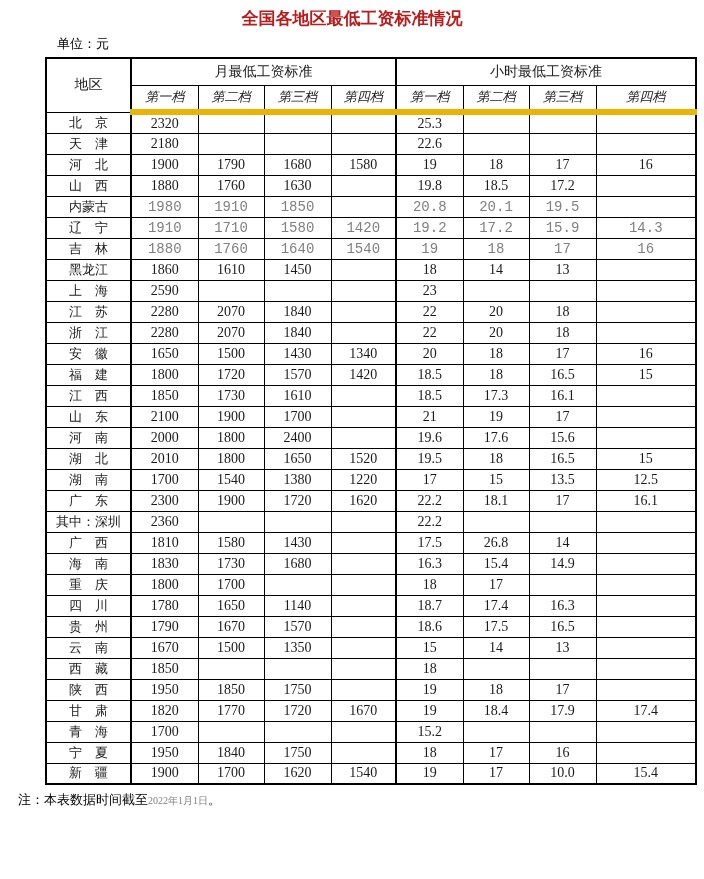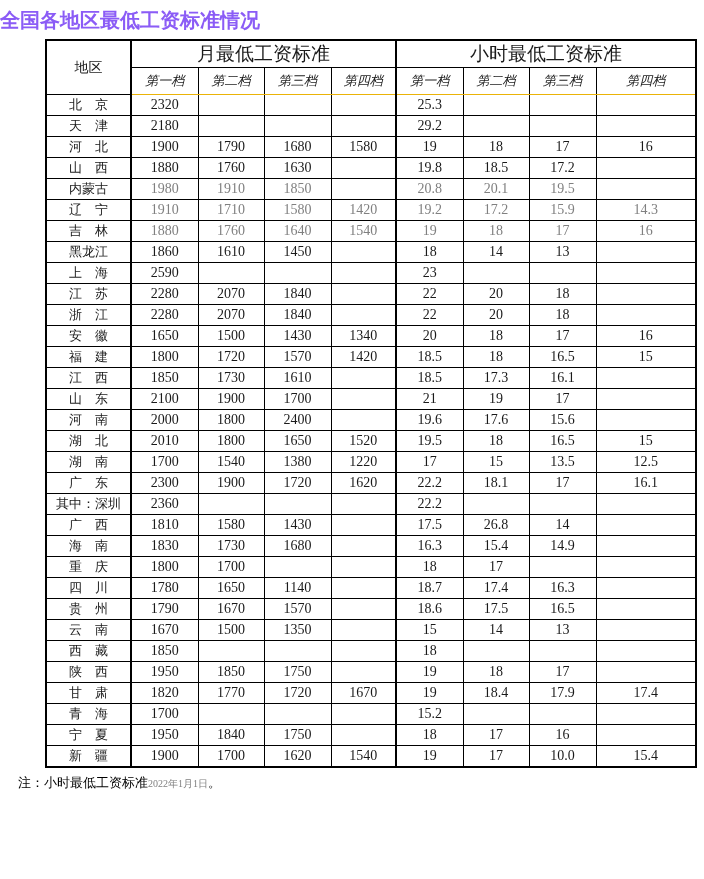--- a/index.html
+++ b/index.html
@@ -7,25 +7,25 @@
   body {
     width: 704px; height: 879px;
     font-family: "Liberation Serif", "DejaVu Serif", serif;
     color: #1a1a1a;
     overflow: hidden;
   }
   .page { position: relative; width: 704px; height: 879px; }
 
   .doc-title {
     margin: 7px 0 5px 0;
-    text-align: left;
+    text-align: center;
     font-family: "Liberation Sans", "DejaVu Sans", sans-serif;
     font-weight: bold;
-    font-size: 20px;
-    color: #8b5cf6;
+    font-size: 17px;
+    color: #b91c1c;
   }
   .unit-label {
     margin: 0 0 4px 57px;
     font-size: 13px;
     color: #000;
   }
 
   table.wage-table {
     border-collapse: collapse;
     table-layout: fixed;
@@ -38,48 +38,49 @@
     text-align: center;
     vertical-align: middle;
     padding: 0 2px;
     font-weight: normal;
     font-size: 14px;
     color: #1a1a1a;
     white-space: nowrap;
     overflow: hidden;
   }
   .wage-table thead th { height: 27px; }
-  .wage-table thead th.group-h { font-size: 19px; }
+  .wage-table thead th.group-h { font-size: 14px; }
   .wage-table thead th.tier-h {
     font-style: italic;   
     font-size: 13px;
   }
   .wage-table tbody td { height: 21px; }
   .wage-table td.region-cell { font-size: 13px; }
   .sep-left { border-left: 2px solid #000 !important; }
-  .wage-table thead tr:last-child th { border-bottom: 1px solid #eab308; }
-  tr.muted td.value-cell { color: var(--muted, #808080); }
+  .wage-table thead tr:last-child th { border-bottom: 6px solid #eab308; }
+  tr.muted td.value-cell { color: var(--muted, #808080); font-family: Liberation Mono, monospace; }
 
   .footnote {
     margin: 6px 0 0 18px;
     font-size: 13px;
     color: #000;
   }
   .footnote .note-date {
     color: var(--muted, #808080);
     font-size: 10px;
   }
 </style>
 </head>
 <body>
 
 <div class="page">
 
   <div class="doc-title">全国各地区最低工资标准情况</div>
 
+  <div class="unit-label">单位：元</div>
 
   <table class="wage-table">
     <colgroup>
       <col style="width:85px">
       <col style="width:67px">
         <col style="width:66px">
         <col style="width:67px">
         <col style="width:65px">
       <col style="width:67px">
         <col style="width:66px">
@@ -114,21 +115,21 @@
           <td class="value-cell"></td>
           <td class="value-cell"></td>
           <td class="value-cell"></td>
         </tr>
         <tr>
           <td class="region-cell">天　津</td>
           <td class="value-cell sep-left">2180</td>
           <td class="value-cell"></td>
           <td class="value-cell"></td>
           <td class="value-cell"></td>
-          <td class="value-cell sep-left">29.2</td>
+          <td class="value-cell sep-left">22.6</td>
           <td class="value-cell"></td>
           <td class="value-cell"></td>
           <td class="value-cell"></td>
         </tr>
         <tr>
           <td class="region-cell">河　北</td>
           <td class="value-cell sep-left">1900</td>
           <td class="value-cell">1790</td>
           <td class="value-cell">1680</td>
           <td class="value-cell">1580</td>
@@ -453,16 +454,16 @@
           <td class="value-cell">1540</td>
           <td class="value-cell sep-left">19</td>
           <td class="value-cell">17</td>
           <td class="value-cell">10.0</td>
           <td class="value-cell">15.4</td>
         </tr>
       </tbody>
   </table>
 
   <div class="footnote">
-    <span>注：小时最低工资标准</span><span class="note-date">2022年1月1日</span><span>。</span>
+    <span>注：本表数据时间截至</span><span class="note-date">2022年1月1日</span><span>。</span>
   </div>
 
 </div>
 
 </body></html>

